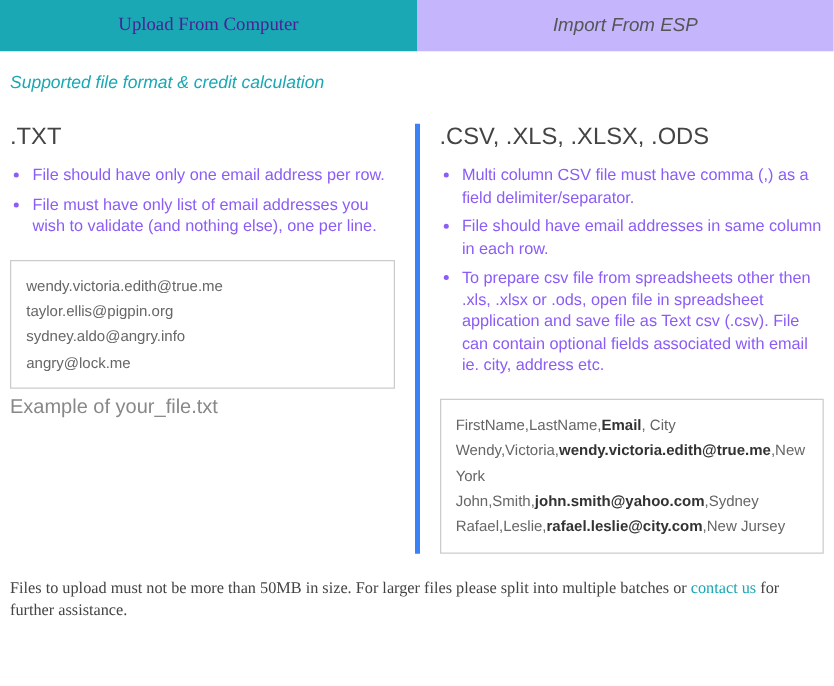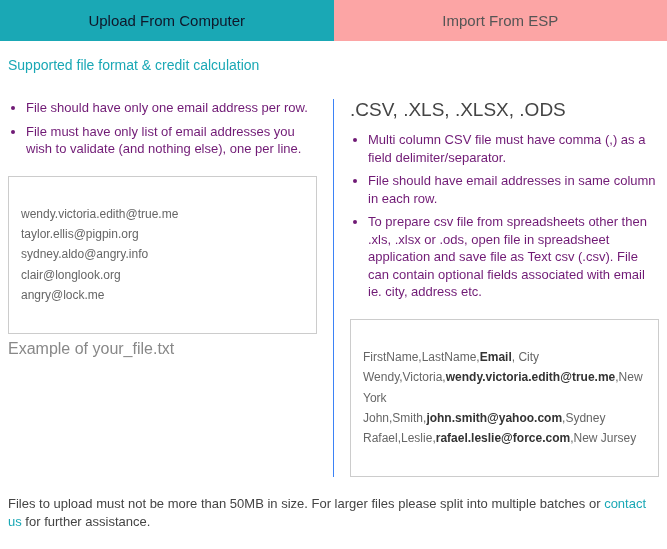--- a/index.html
+++ b/index.html
@@ -1,74 +1,74 @@
 <!DOCTYPE html>
 <html><head>
 <meta charset="utf-8">
 <style>
   * { box-sizing: border-box; margin: 0; padding: 0; }
   body { font-family: Arial, Helvetica, sans-serif; font-size: 13px; color: #444; background: #fff; width: 667px; }
   .tabs { display: flex; }
   .tab { flex: 1; text-align: center; padding: 12px 0; font-size: 15px; cursor: pointer; }
-  .tab.active { background: #1aa8b5; color: #0f172a; }
-  .tab.inactive { background: #fca5a5; color: #555; }
+  .tab.active { background: #1aa8b5; color: #4c1d95; font-family: Liberation Serif, serif; }
+  .tab.inactive { background: #c4b5fd; color: #555; font-style: italic; }
   .container { padding: 8px; }
-  .section-title { color: #1aa8b5; font-size: 14px; padding: 8px 0; }
+  .section-title { color: #1aa8b5; font-size: 14px; padding: 8px 0; font-style: italic; }
   .columns { display: flex; gap: 16px; margin-top: 18px; }
   .col { flex: 1; }
   .col-header { font-size: 19px; color: #444; margin-bottom: 10px; }
   ul { list-style: disc; padding-left: 18px; }
-  li { margin-bottom: 6px; line-height: 1.35; color: #701a75; }
-  .example-box { border: 1px solid #ccc; background: #fff; padding: 27px 12px; margin-top: 18px; font-size: 12px; color: #666; line-height: 1.7; }
+  li { margin-bottom: 6px; line-height: 1.35; color: #8b5cf6; }
+  .example-box { border: 1px solid #ccc; background: #fff; padding: 10px 12px; margin-top: 18px; font-size: 12px; color: #666; line-height: 1.7; }
   .example-caption { color: #888; font-size: 16px; margin-top: 6px; }
   .bold { font-weight: bold; color: #333; }
-  .note { margin-top: 18px; line-height: 1.4; }
+  .note { margin-top: 18px; line-height: 1.4; font-family: Liberation Serif, serif; }
   .link { color: #1aa8b5; cursor: pointer; }
   .hr-space { height: 28px; }
-  .col-sep { border-left: 1px solid #3b82f6; padding-left: 16px; }
+  .col-sep { border-left: 4px solid #3b82f6; padding-left: 16px; }
 </style>
 </head>
 <body>
 
 <div class="tabs">
   <div class="tab active">Upload From Computer</div>
   <div class="tab inactive">Import From ESP</div>
 </div>
 
 <div class="container">
   <div class="section-title">Supported file format &amp; credit calculation</div>
 
   <div class="columns">
     <div class="col">
+      <div class="col-header">.TXT</div>
       <ul>
         <li>File should have only one email address per row.</li>
         <li>File must have only list of email addresses you wish to validate (and nothing else), one per line.</li>
       </ul>
       <div class="example-box">
         <div>wendy.victoria.edith@true.me</div>
         <div>taylor.ellis@pigpin.org</div>
         <div>sydney.aldo@angry.info</div>
-        <div>clair@longlook.org</div>
         <div>angry@lock.me</div>
       </div>
       <div class="example-caption">Example of your_file.txt</div>
     </div>
 
     <div class="col col-sep">
       <div class="col-header">.CSV, .XLS, .XLSX, .ODS</div>
       <ul>
         <li>Multi column CSV file must have comma (,) as a field delimiter/separator.</li>
         <li>File should have email addresses in same column in each row.</li>
         <li>To prepare csv file from spreadsheets other then .xls, .xlsx or .ods, open file in spreadsheet application and save file as Text csv (.csv). File can contain optional fields associated with email ie. city, address etc.</li>
       </ul>
       <div class="example-box">
         <div><span>FirstName,LastName,</span><span class="bold">Email</span><span>, City</span></div>
         <div><span>Wendy,Victoria,</span><span class="bold">wendy.victoria.edith@true.me</span><span>,New York</span></div>
         <div><span>John,Smith,</span><span class="bold">john.smith@yahoo.com</span><span>,Sydney</span></div>
-        <div><span>Rafael,Leslie,</span><span class="bold">rafael.leslie@force.com</span><span>,New Jursey</span></div>
+        <div><span>Rafael,Leslie,</span><span class="bold">rafael.leslie@city.com</span><span>,New Jursey</span></div>
       </div>
     </div>
   </div>
 
   <div class="note">
     <span>Files to upload must not be more than 50MB in size. For larger files please split into multiple batches or </span><span class="link">contact us</span><span> for further assistance.</span>
   </div>
 
   <div class="hr-space"></div>
 

